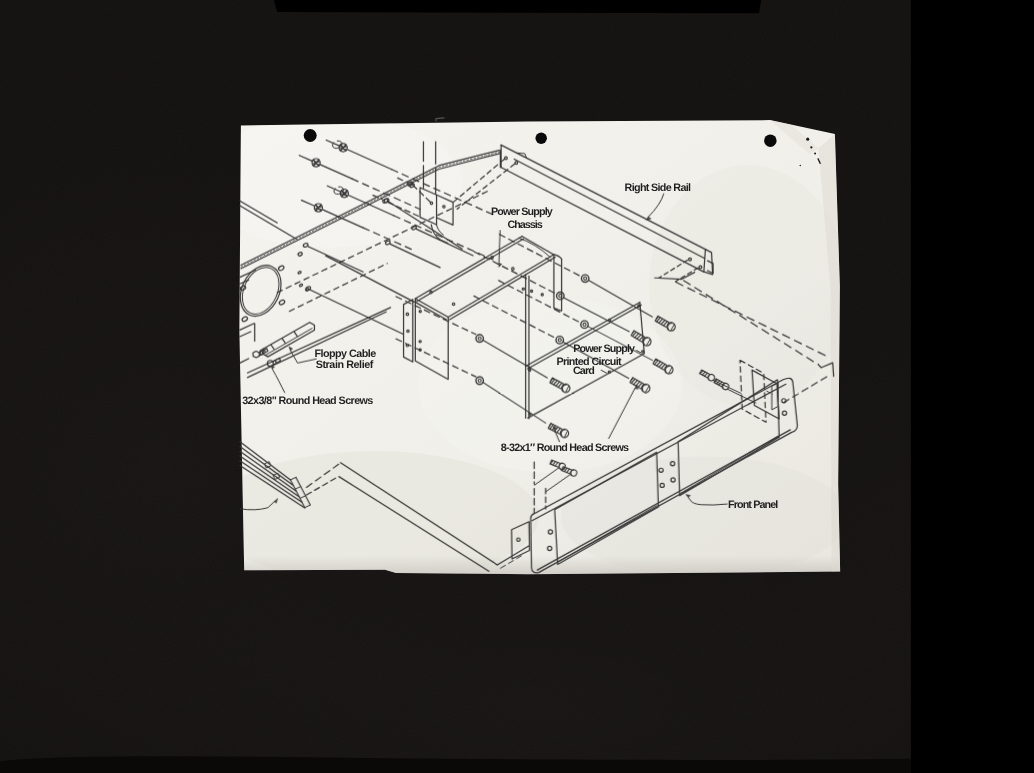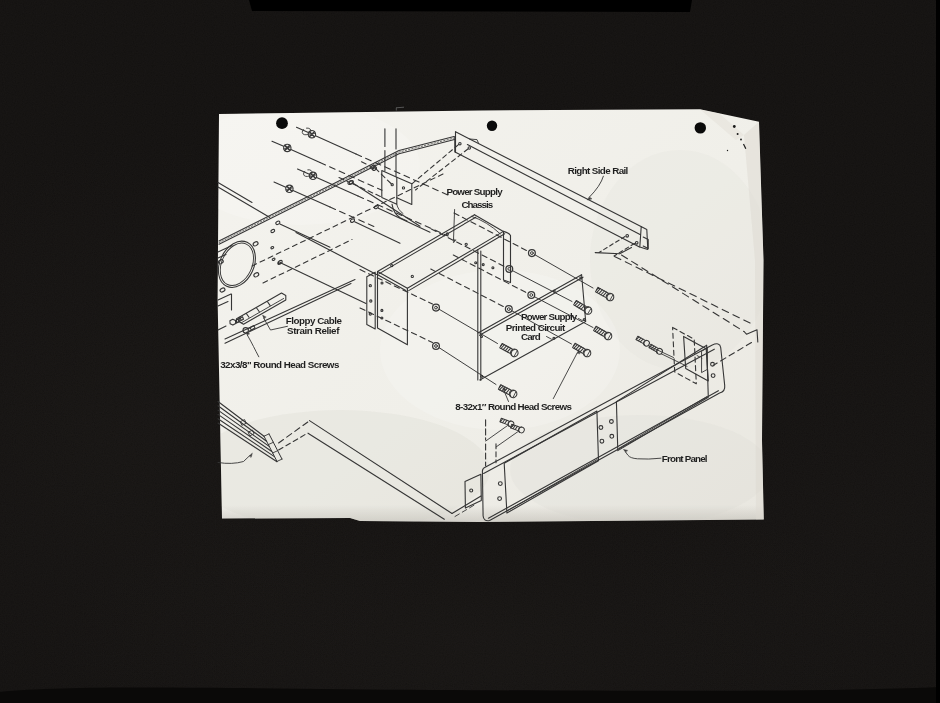--- a/index.html
+++ b/index.html
@@ -1,16 +1,16 @@
 <!DOCTYPE html>
 <html><head>
 <meta charset="utf-8">
 <style>
 html,body{margin:0;padding:0;background:#000;}
-#c{position:relative;width:936px;height:703px;overflow:hidden;background:#100e0d;font-family:"Liberation Sans",sans-serif;}
+#c{position:relative;width:828px;height:703px;overflow:hidden;background:#100e0d;font-family:"Liberation Sans",sans-serif;}
 svg{display:block;}
 </style>
 </head>
 <body>
 <div id="c">
 <svg width="940" height="703" viewBox="0 0 940 703">
 <defs>
 <radialGradient id="vg1" cx="50%" cy="50%" r="50%">
  <stop offset="0%" stop-color="#3a3530" stop-opacity="0.10"></stop>
  <stop offset="100%" stop-color="#3a3530" stop-opacity="0"></stop>

